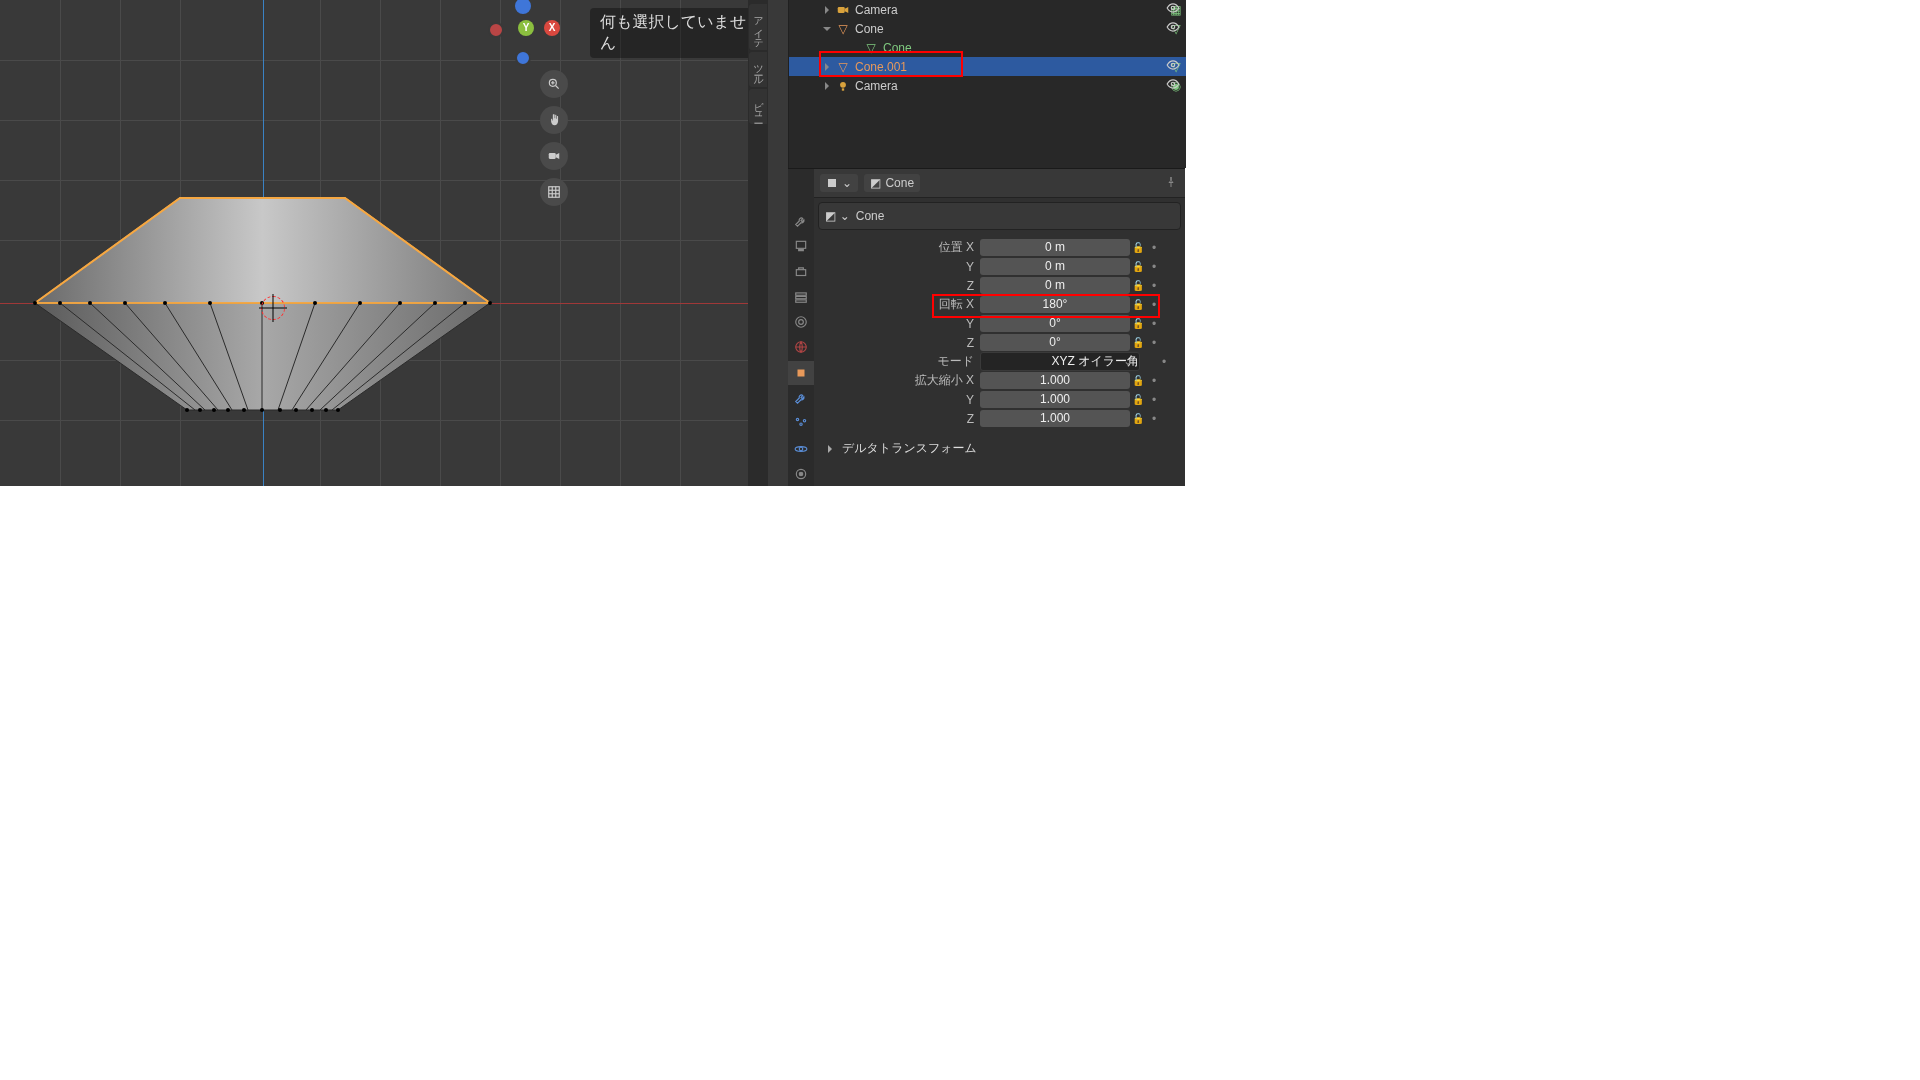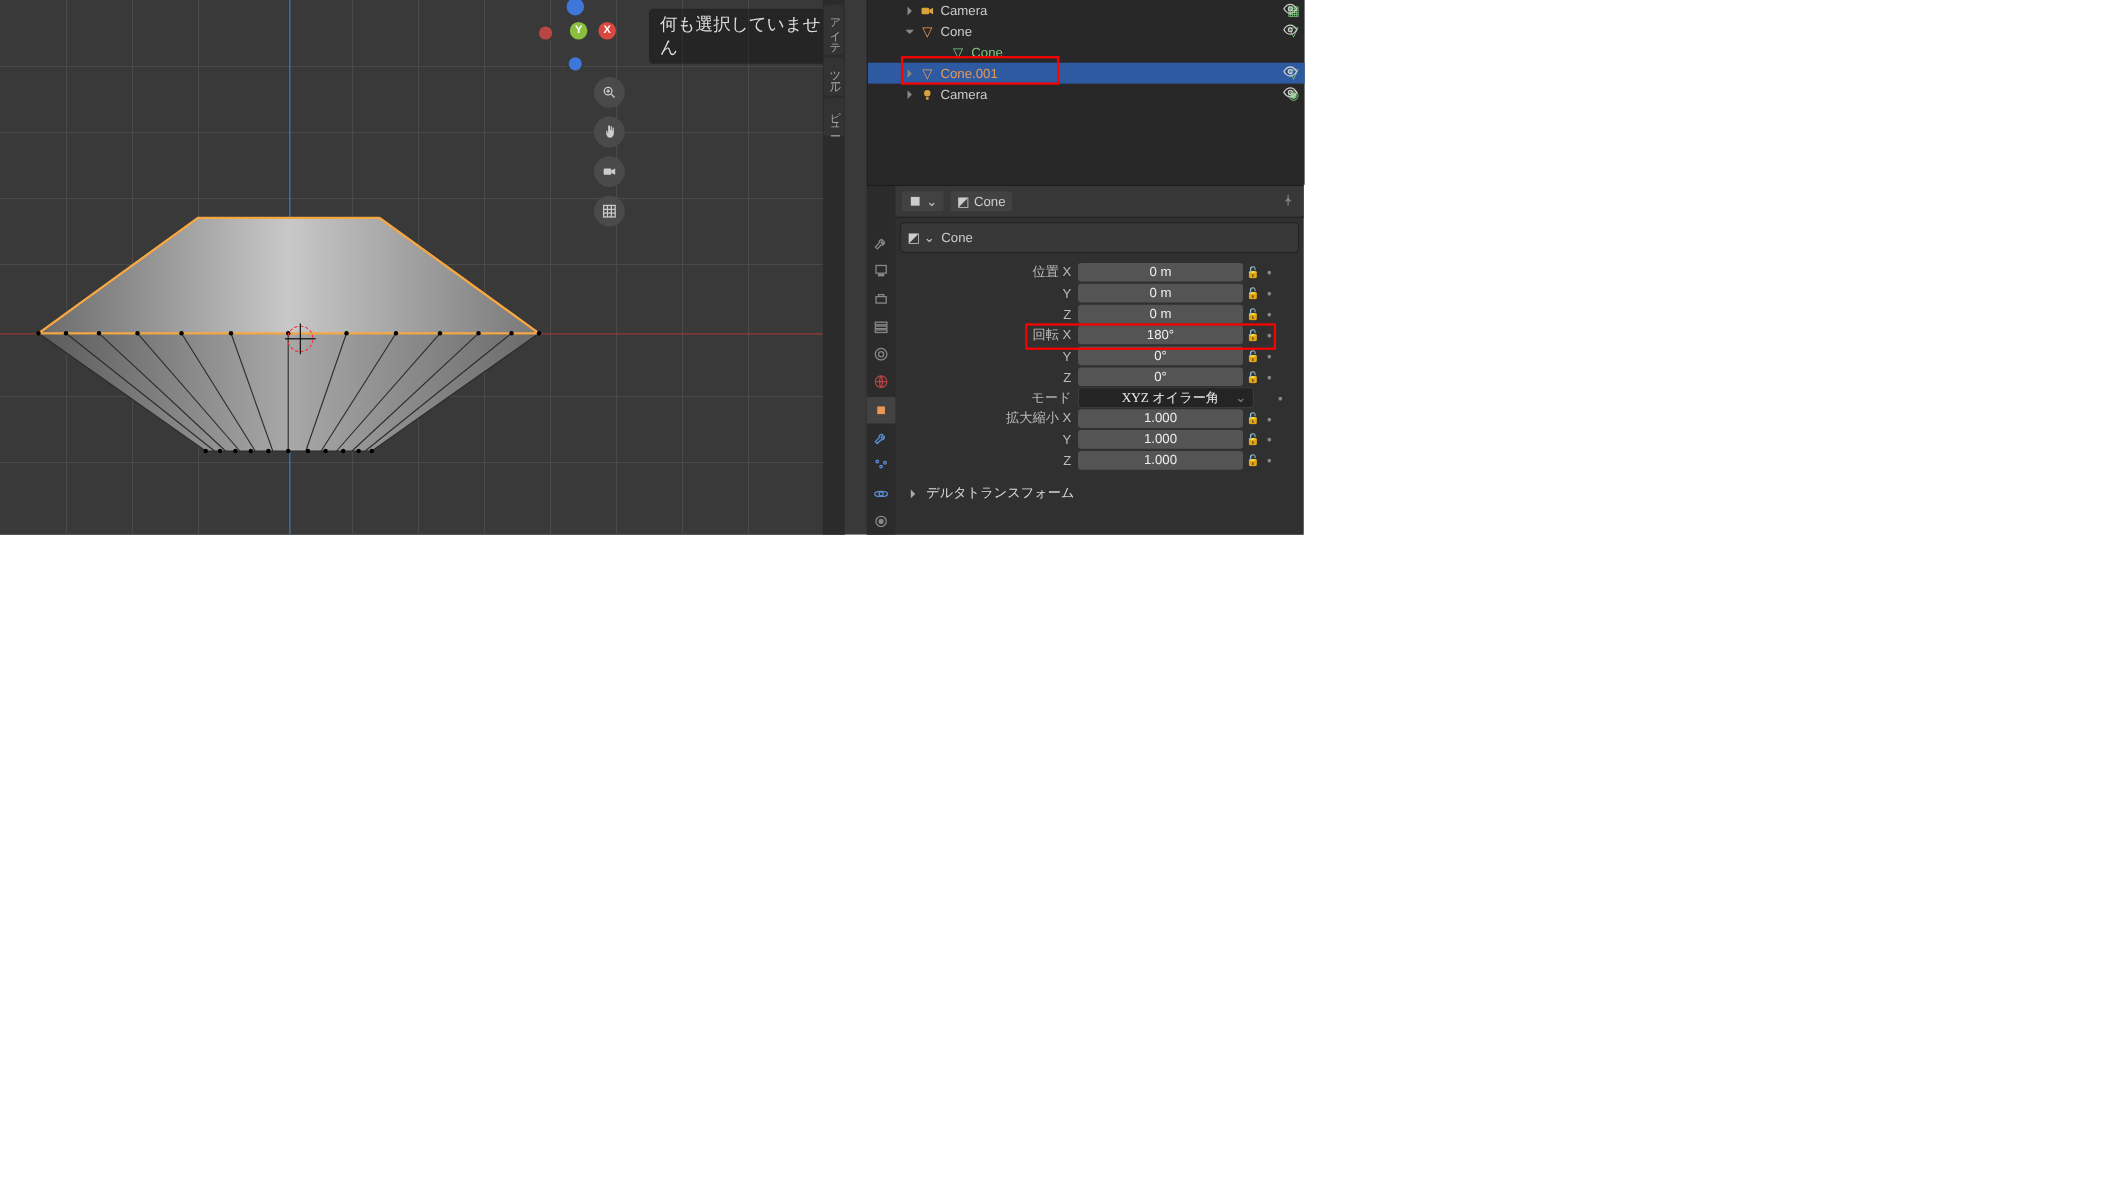--- a/index.html
+++ b/index.html
@@ -150,21 +150,21 @@
     display:flex;align-items:center;height:19px;margin:0 0 0 0;
   }
   .prop-label{
     width:150px;text-align:right;padding-right:6px;color:#bbb;font-size:12px;
   }
   .prop-field{
     flex:0 0 150px;height:17px;background:#545454;border-radius:3px;
     text-align:center;line-height:17px;font-size:12px;color:#eee;
     position:relative;cursor:ew-resize;
   }
-  .prop-field.dropdown{text-align:center;padding-left:8px;background:#242424;border:1px solid #3a3a3a;font-family:Liberation Serif, serif;}
+  .prop-field.dropdown{text-align:right;padding-left:8px;background:#242424;border:1px solid #3a3a3a;}
   .prop-field.dropdown::after{content:"⌄";position:absolute;right:6px;color:#888;}
   .lock-dot{width:14px;display:flex;justify-content:center;color:#888;}
   .link-icon{width:16px;height:16px;margin-left:1px;display:flex;align-items:center;justify-content:center;color:#888;font-size:10px;}
   .pin{position:absolute;right:8px;color:#888;cursor:pointer;}
   .small-icon{color:#7fc97f;font-size:12px;}
   .cone-icon{color:#e8995a;}
   .light-icon{color:#d9a23c;}
   .cam-icon{color:#d9a23c;}
   
   .vdot{position:absolute;width:4px;height:4px;background:#000;border-radius:50%;transform:translate(-50%,-50%);}

